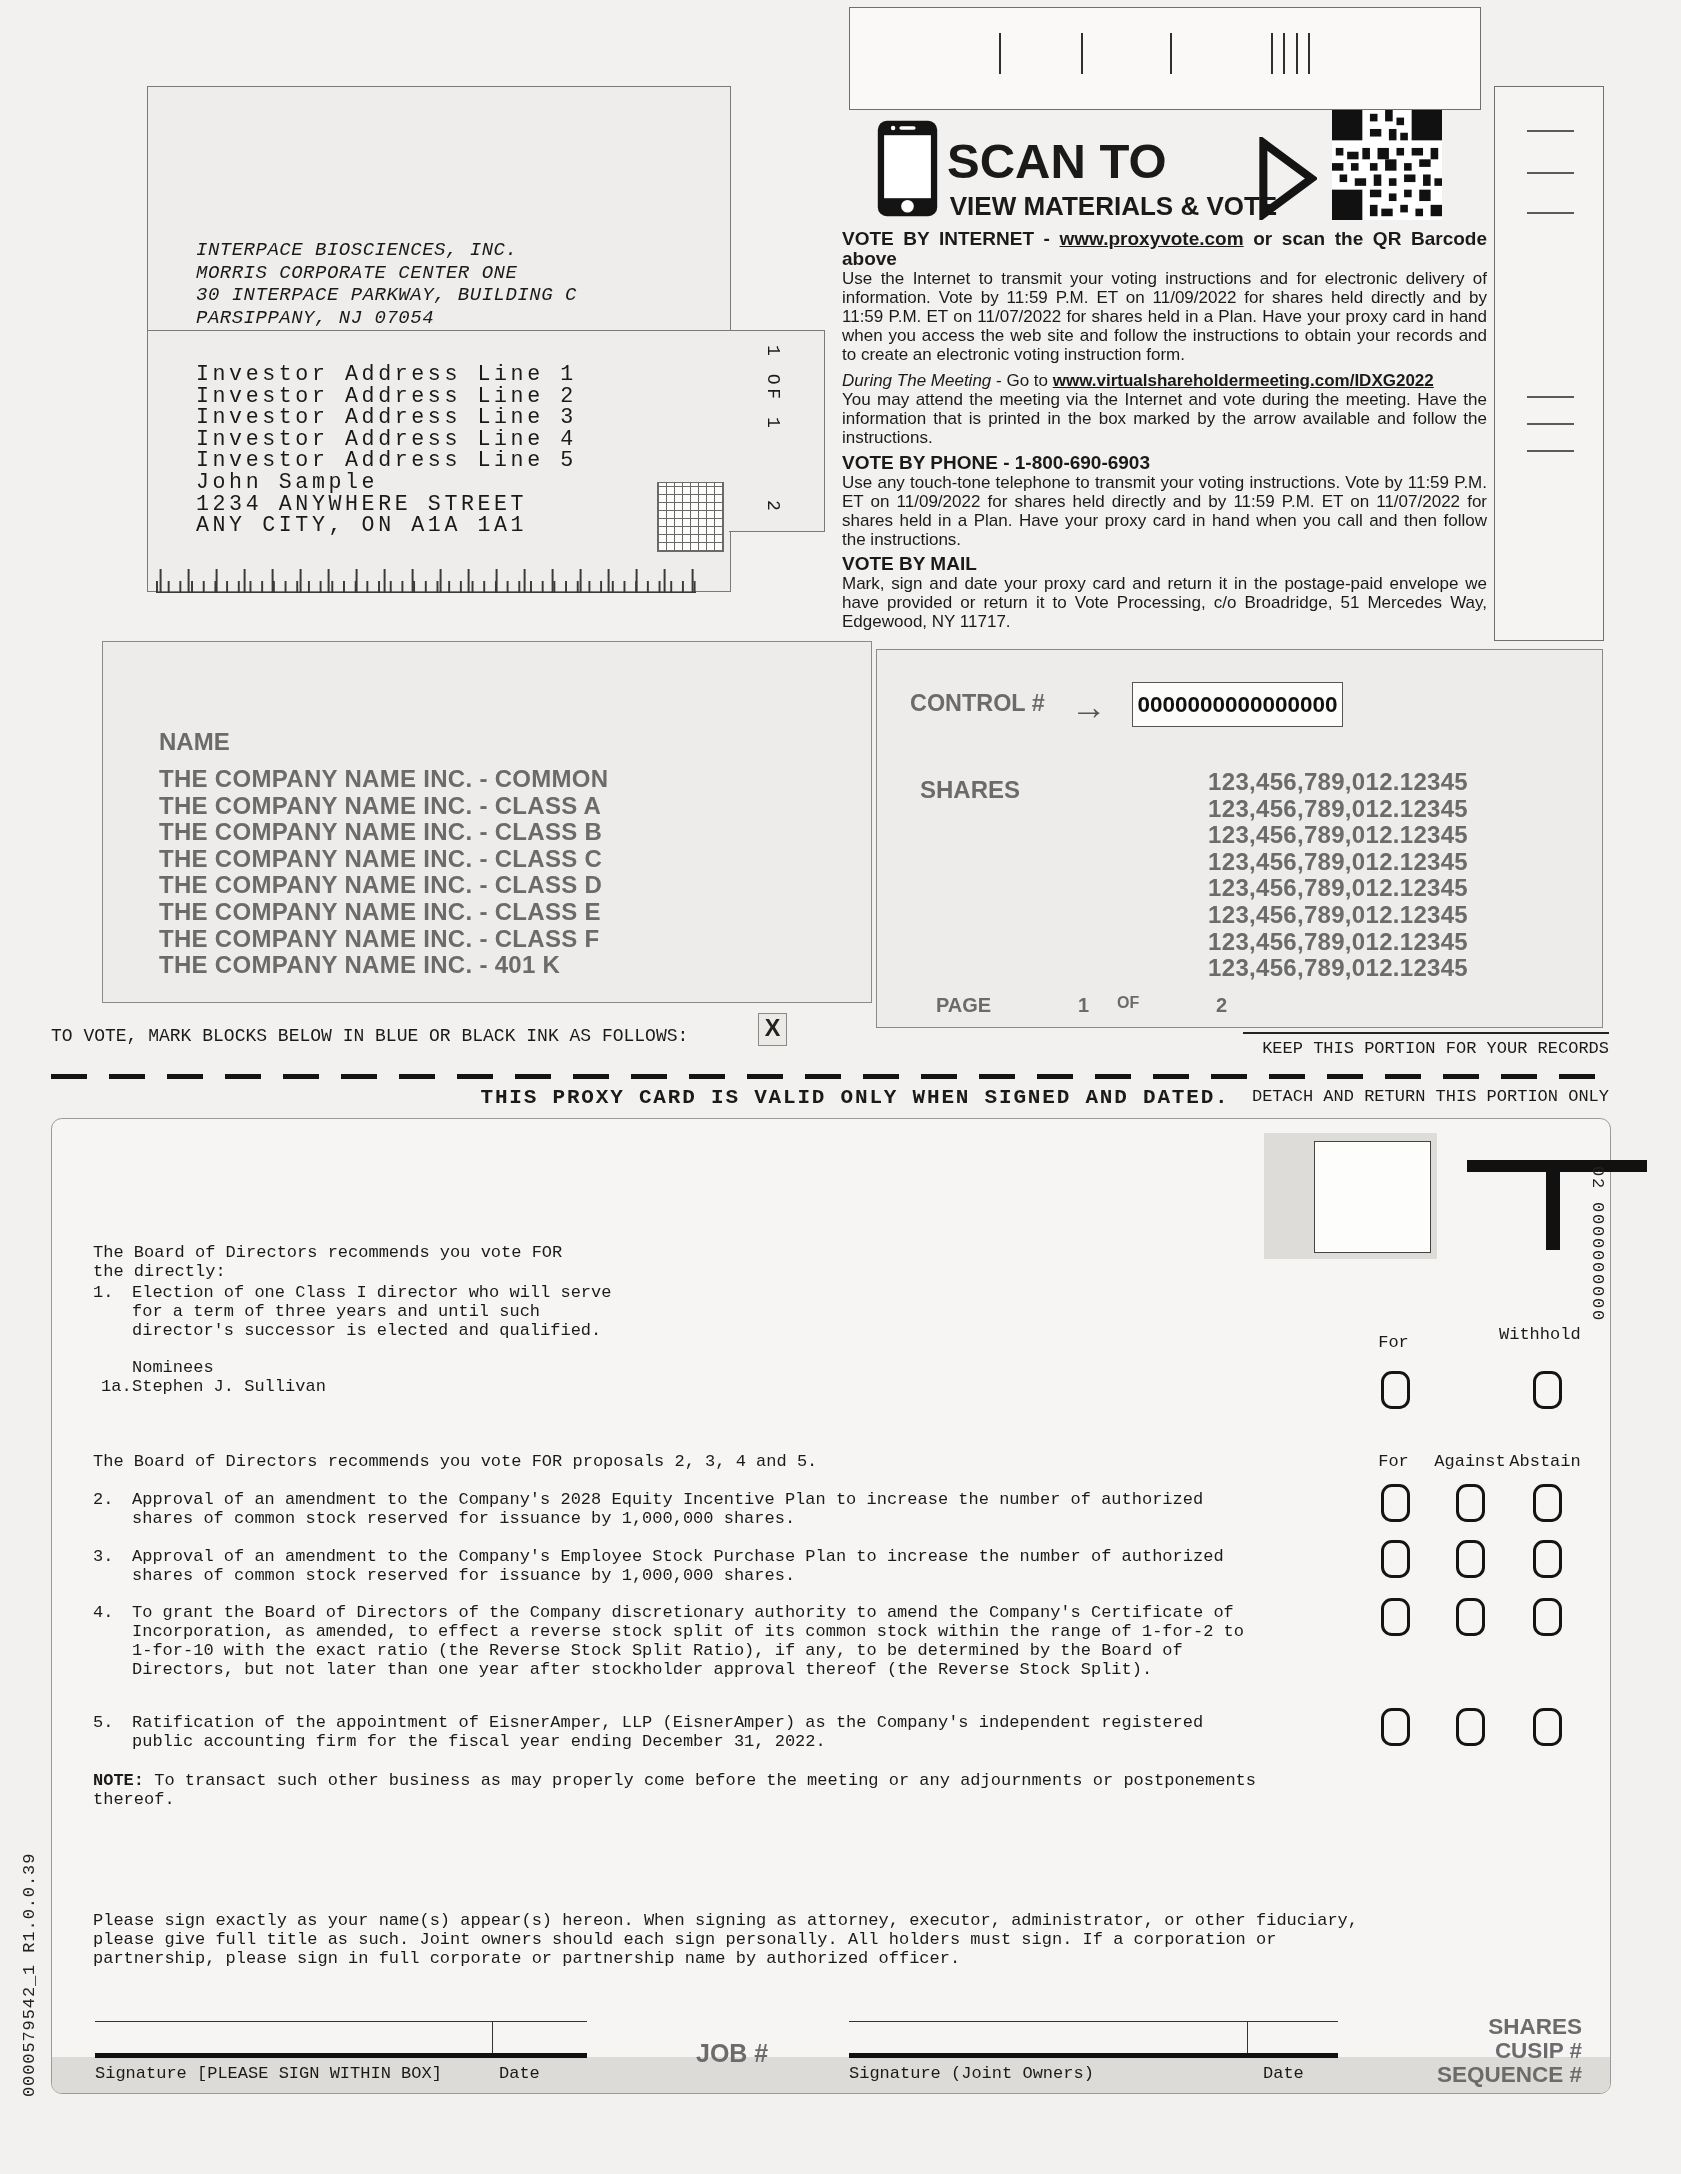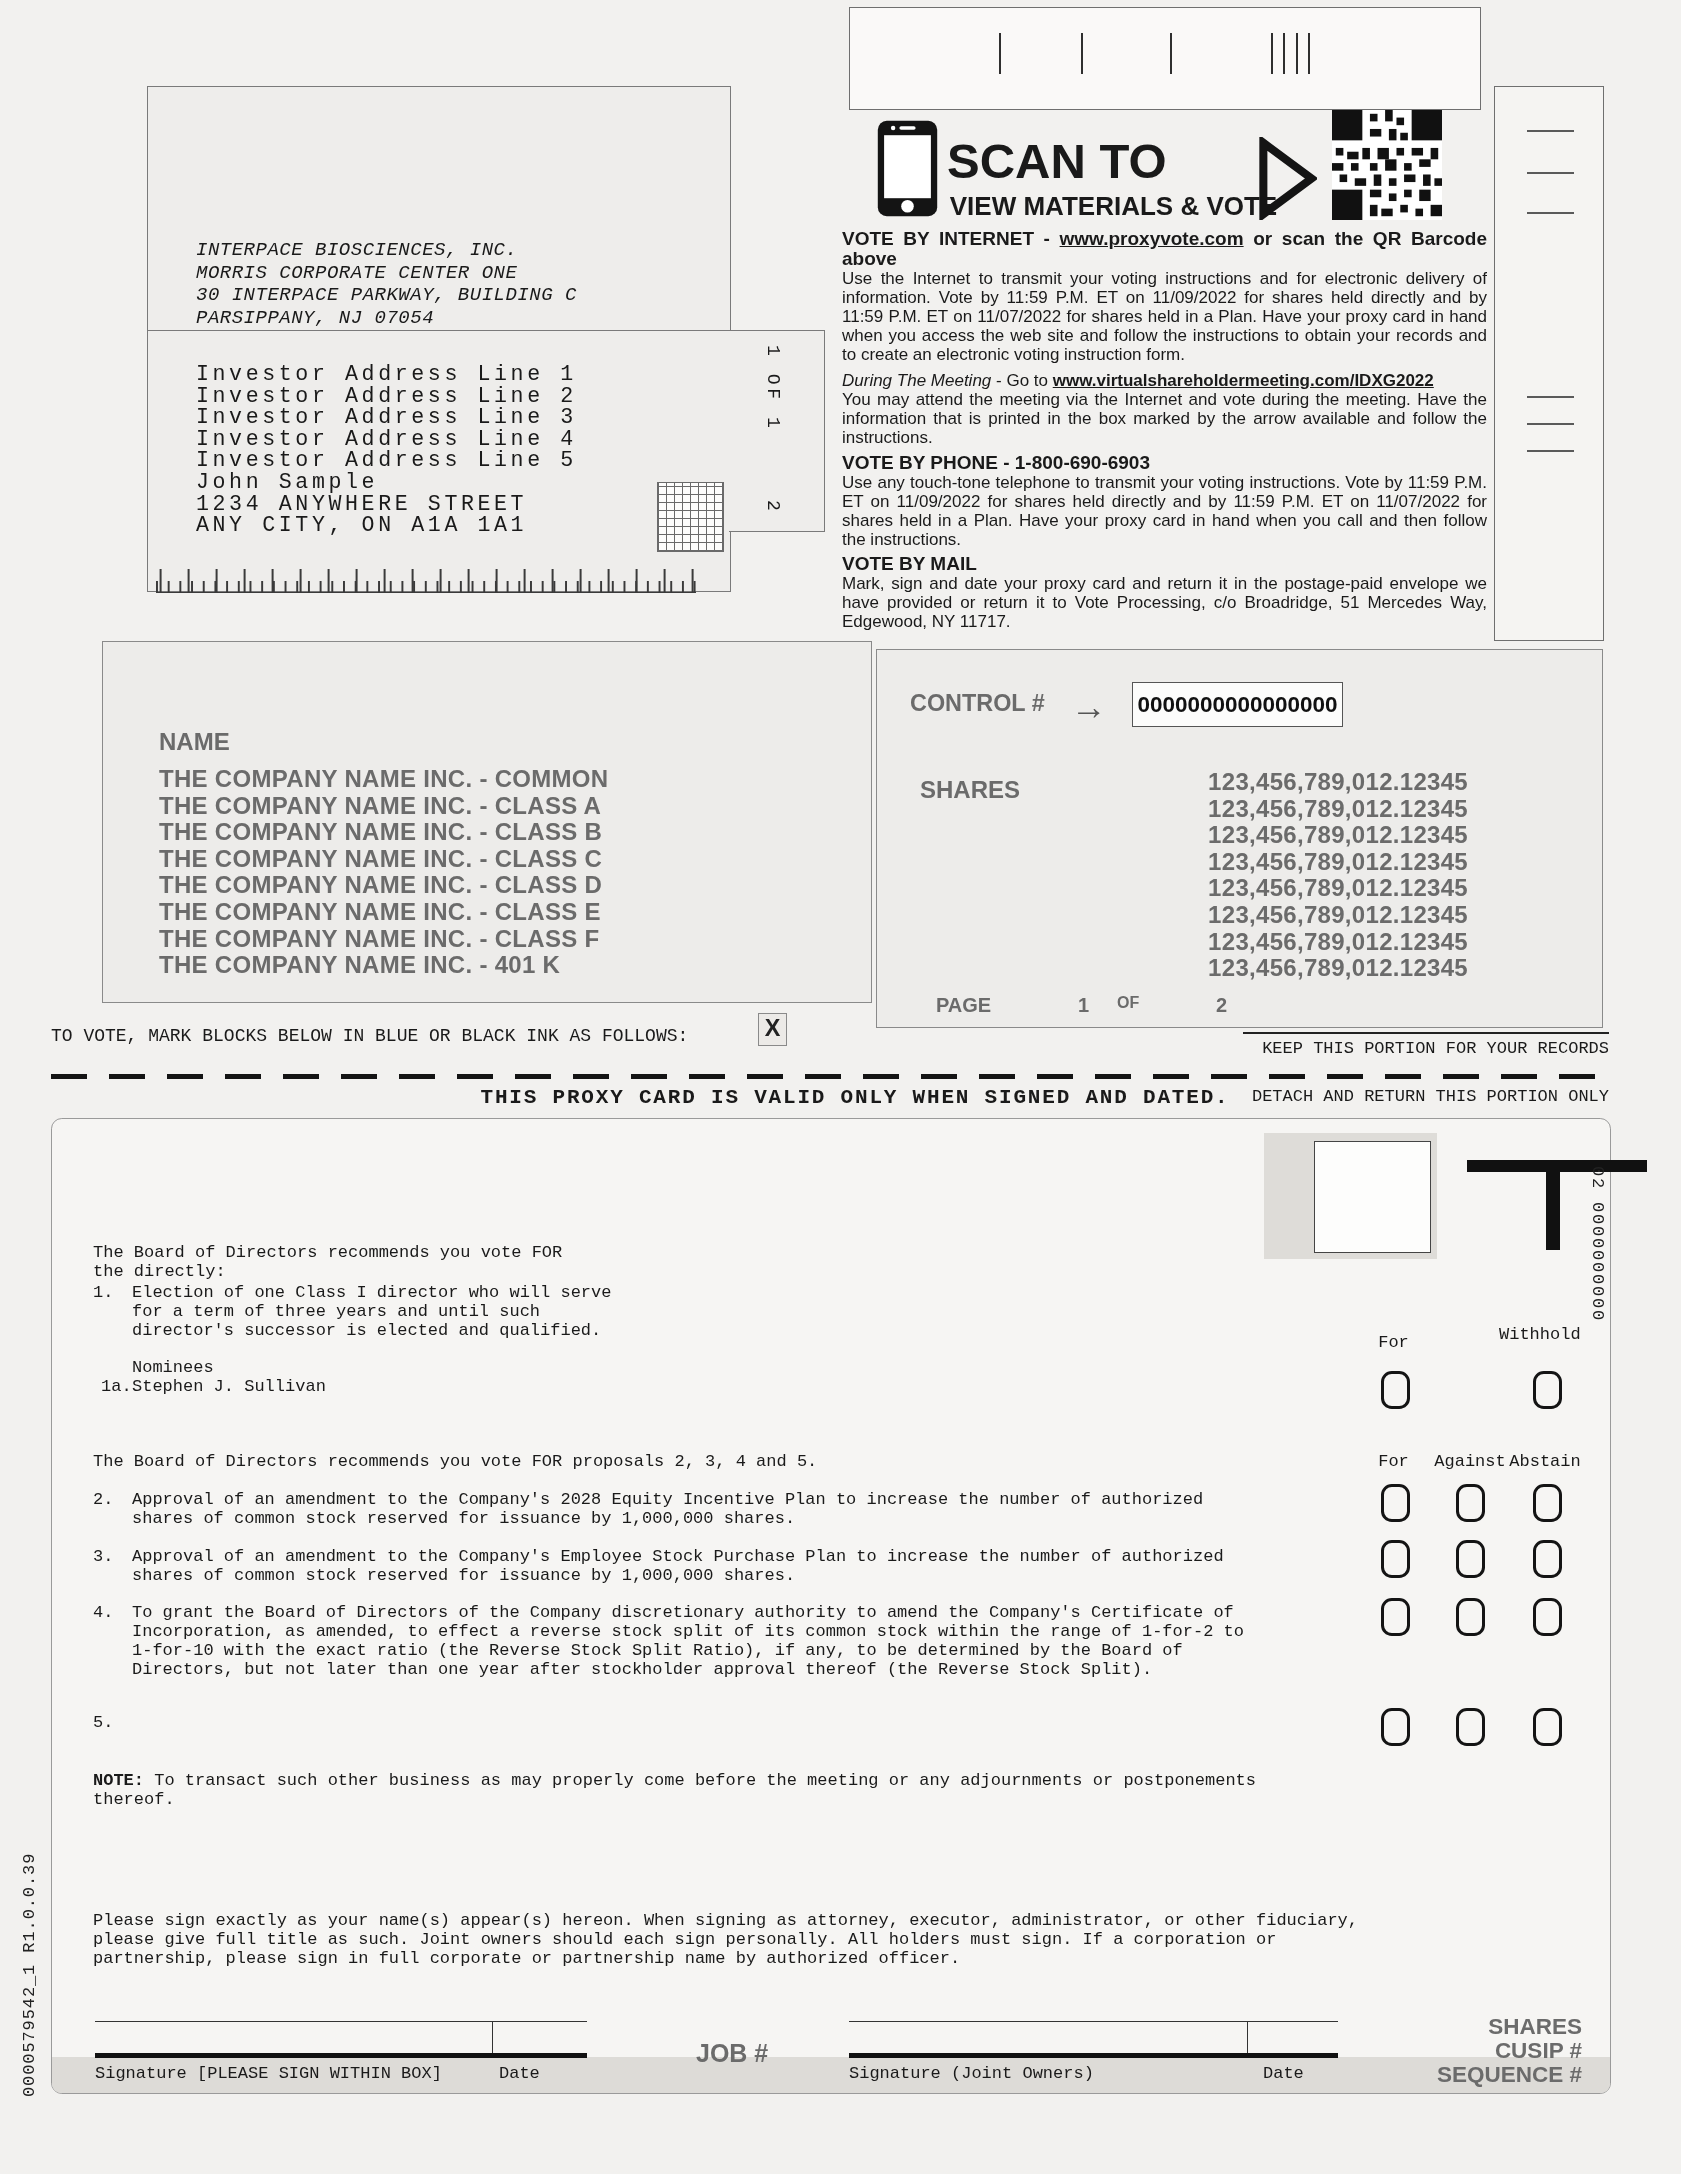--- a/index.html
+++ b/index.html
@@ -284,20 +284,22 @@
     <div class="abs mono mono19" style="left:41px;top:484px">4.</div>
     <div class="abs mono mono19 pre" style="left:80px;top:484px">To grant the Board of Directors of the Company discretionary authority to amend the Company's Certificate of
 Incorporation, as amended, to effect a reverse stock split of its common stock within the range of 1-for-2 to
 1-for-10 with the exact ratio (the Reverse Stock Split Ratio), if any, to be determined by the Board of
 Directors, but not later than one year after stockholder approval thereof (the Reverse Stock Split).</div>
     <div class="cb" style="left:1329px;top:479px"></div>
     <div class="cb" style="left:1404px;top:479px"></div>
     <div class="cb" style="left:1481px;top:479px"></div>
 
     <div class="abs mono mono19" style="left:41px;top:594px">5.</div>
+    <div class="abs mono mono19 pre" style="left:80px;top:594px">Ratification of the appointment of EisnerAmper, LLP (EisnerAmper) as the Company's independent registered
+public accounting firm for the fiscal year ending December 31, 2022.</div>
     <div class="cb" style="left:1329px;top:589px"></div>
     <div class="cb" style="left:1404px;top:589px"></div>
     <div class="cb" style="left:1481px;top:589px"></div>
 
     <div class="abs mono mono19" style="left:41px;top:652px"><b>NOTE:</b><span class="pre"> To transact such other business as may properly come before the meeting or any adjournments or postponements
 thereof.</span></div>
 
     <div class="abs mono mono19 pre" style="left:41px;top:792px">Please sign exactly as your name(s) appear(s) hereon. When signing as attorney, executor, administrator, or other fiduciary,
 please give full title as such. Joint owners should each sign personally. All holders must sign. If a corporation or
 partnership, please sign in full corporate or partnership name by authorized officer.</div>

